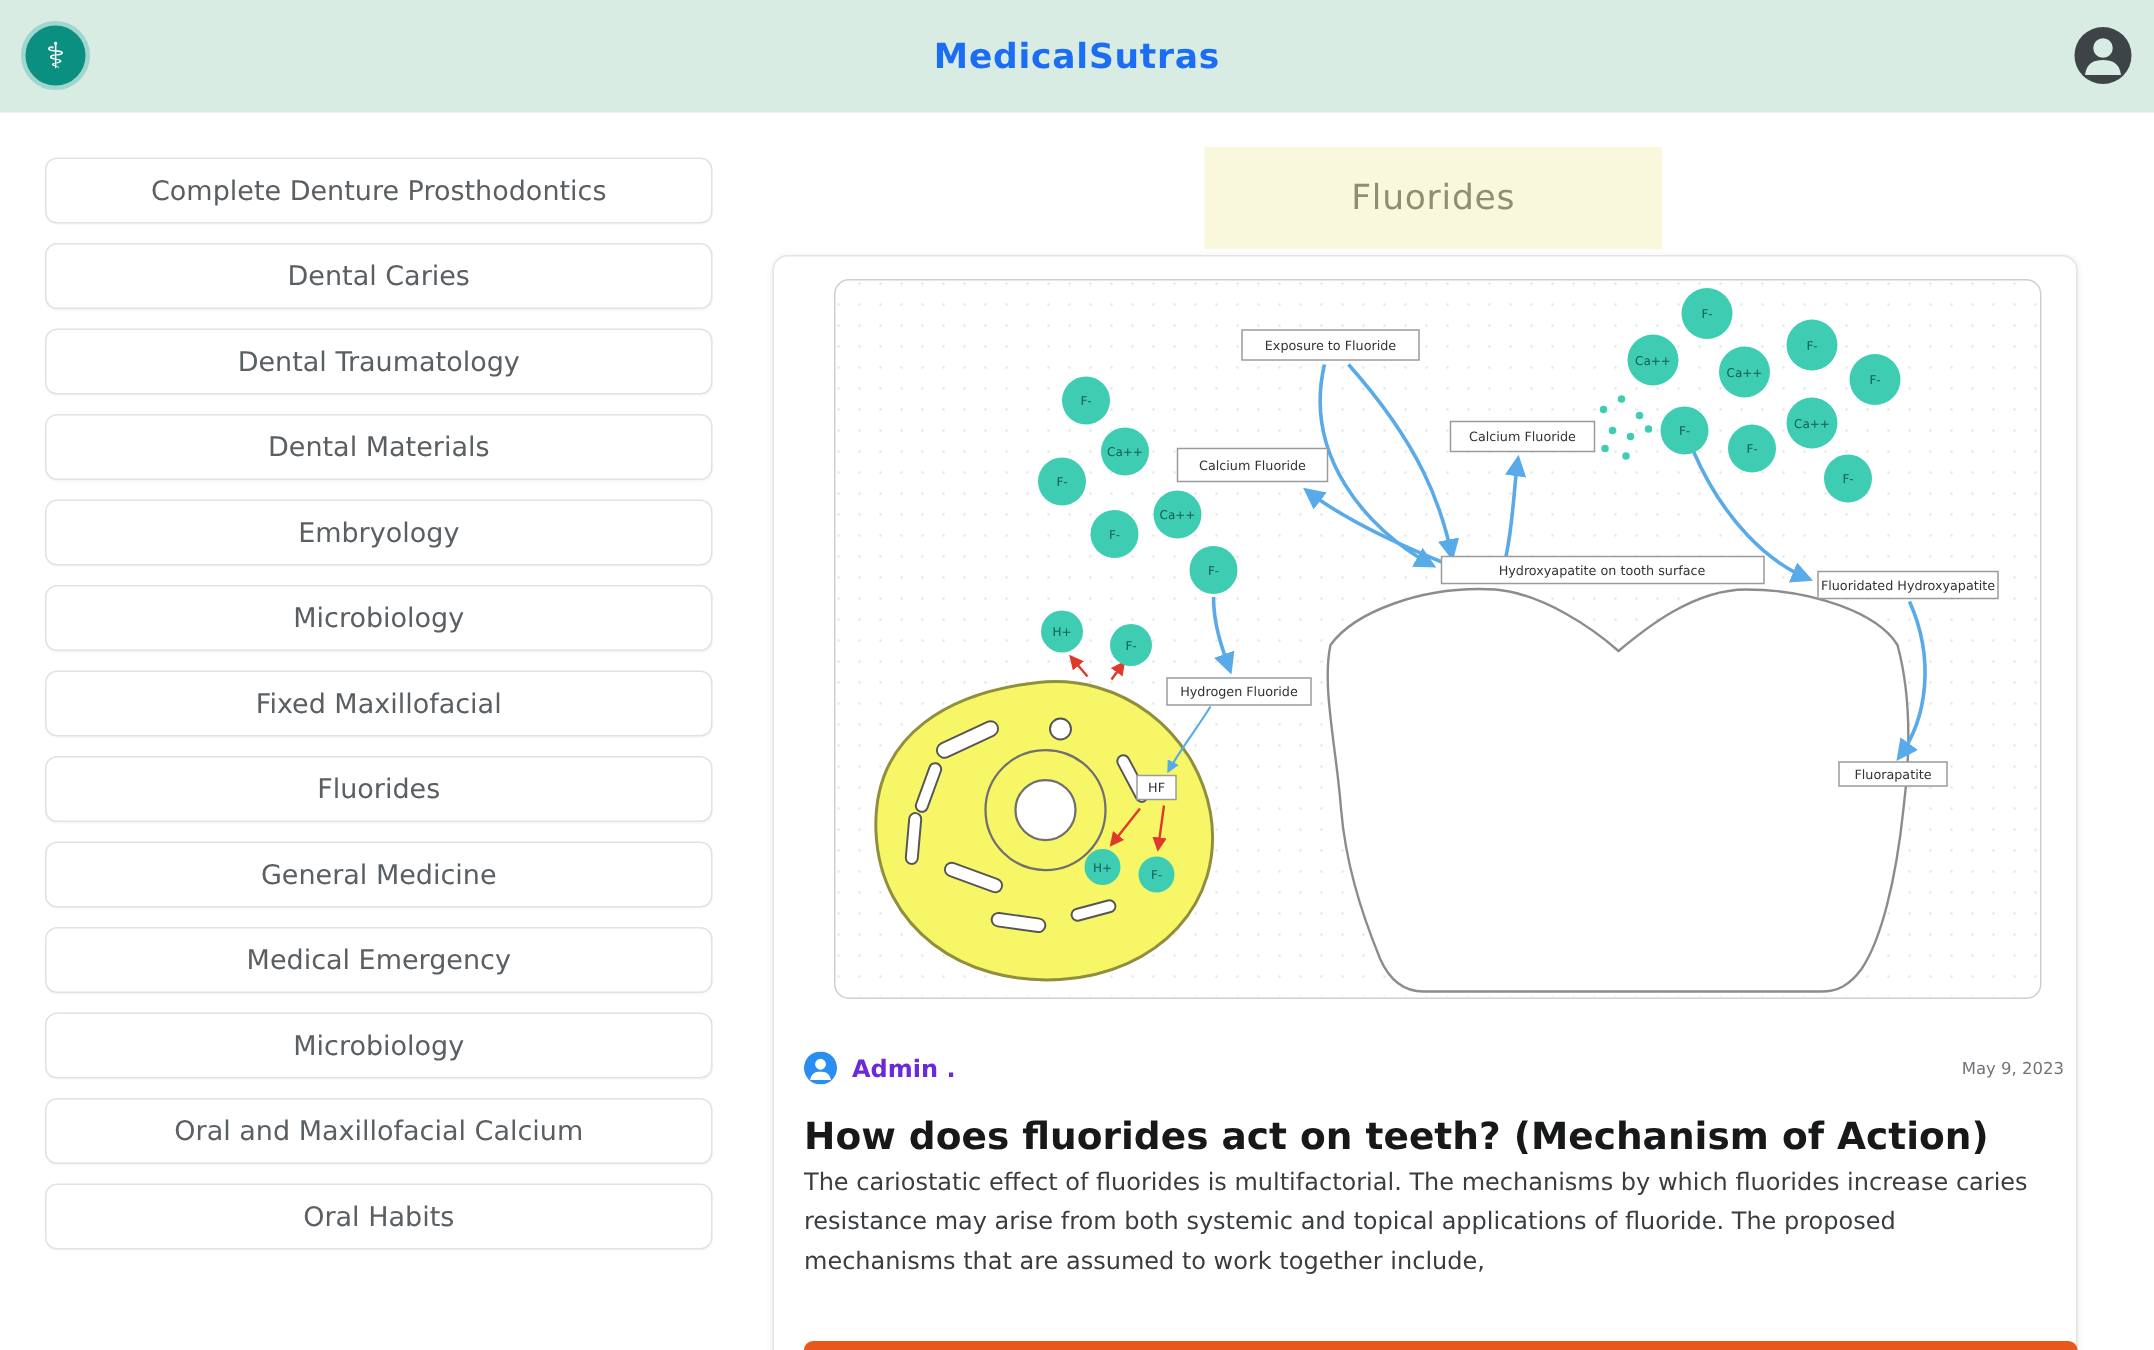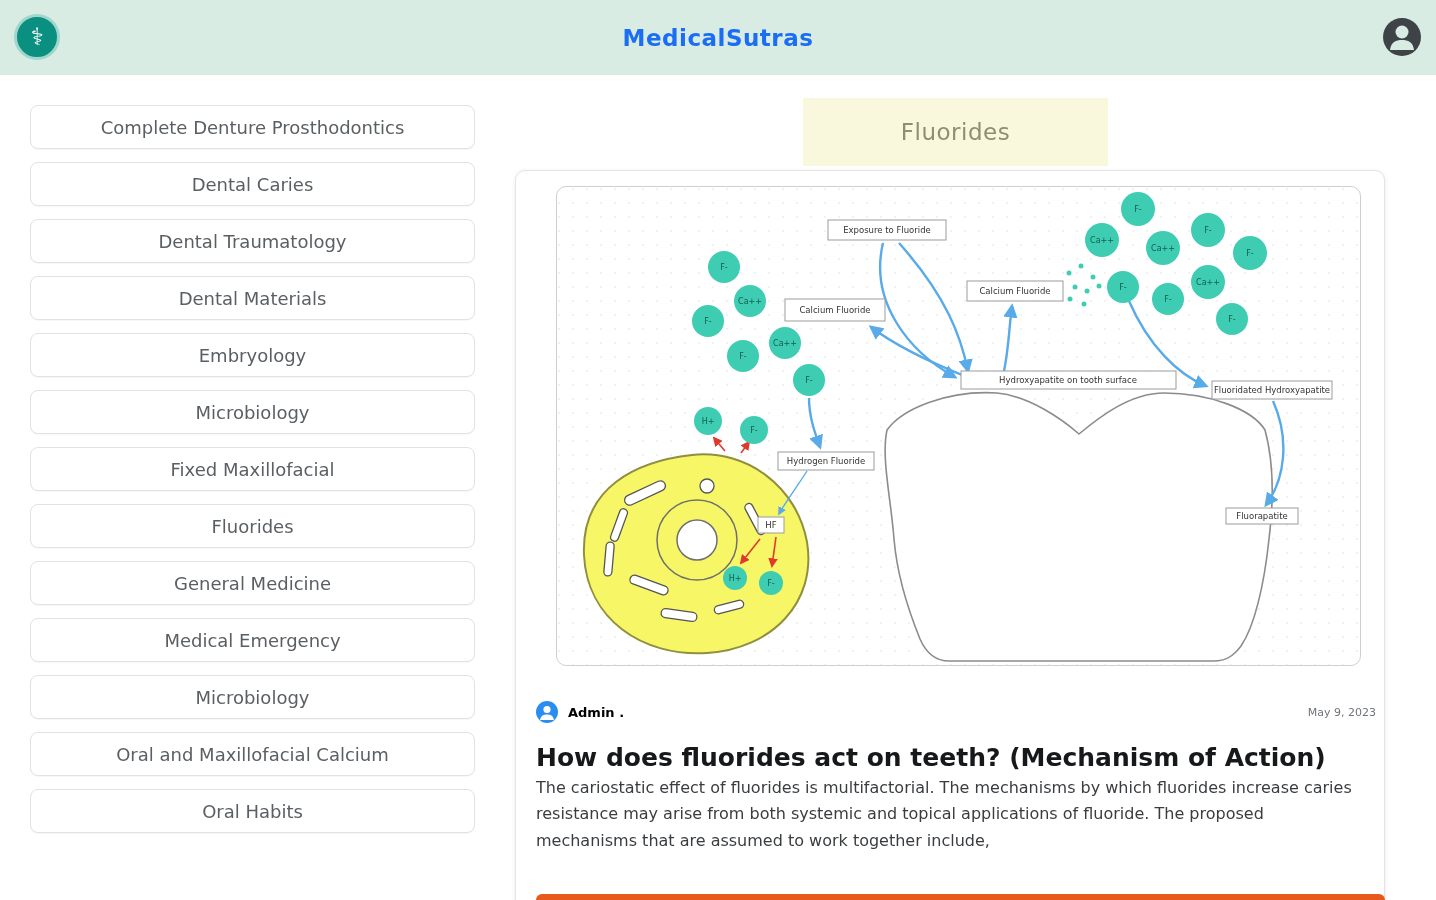--- a/index.html
+++ b/index.html
@@ -30,21 +30,21 @@
     background:#f9f7dc; display:flex; align-items:center; justify-content:center;
     font-size:23px; color:#8e8e71; letter-spacing:.5px; }
   .content-card { position:absolute; left:515px; top:170px; width:870px; height:780px;
     background:#fff; border:1px solid #e4e4e4; border-radius:10px;
     box-shadow:0 1px 5px rgba(0,0,0,.08); }
   .diagram-panel { position:absolute; left:40px; top:15px; width:805px; height:480px;
     border:1px solid #cfcfcf; border-radius:10px; background:#fff; overflow:hidden; }
   .author-row { position:absolute; left:20px; right:8px; top:528px; height:26px;
     display:flex; align-items:center; }
   .author-avatar { width:22px; height:22px; margin-right:10px; }
-  .author-name { font-size:13px; font-weight:bold; color:#000000; }
+  .author-name { font-size:16px; font-weight:bold; color:#6d28d9; }
   .post-date { margin-left:auto; font-size:11px; color:#70757a; }
   .post-heading { position:absolute; left:20px; right:24px; top:572px;
     font-size:25px; font-weight:bold; color:#17181a; }
   .post-body { position:absolute; left:20px; right:22px; top:604px;
     font-size:16px; line-height:1.65; color:#3a3d40; }
   .orange-bar { position:absolute; left:20px; width:849px; top:723px; height:16px;
     background:#e8581b; border-radius:6px 6px 0 0; }
 
   
   .ion { fill:#3ecdb3; }

